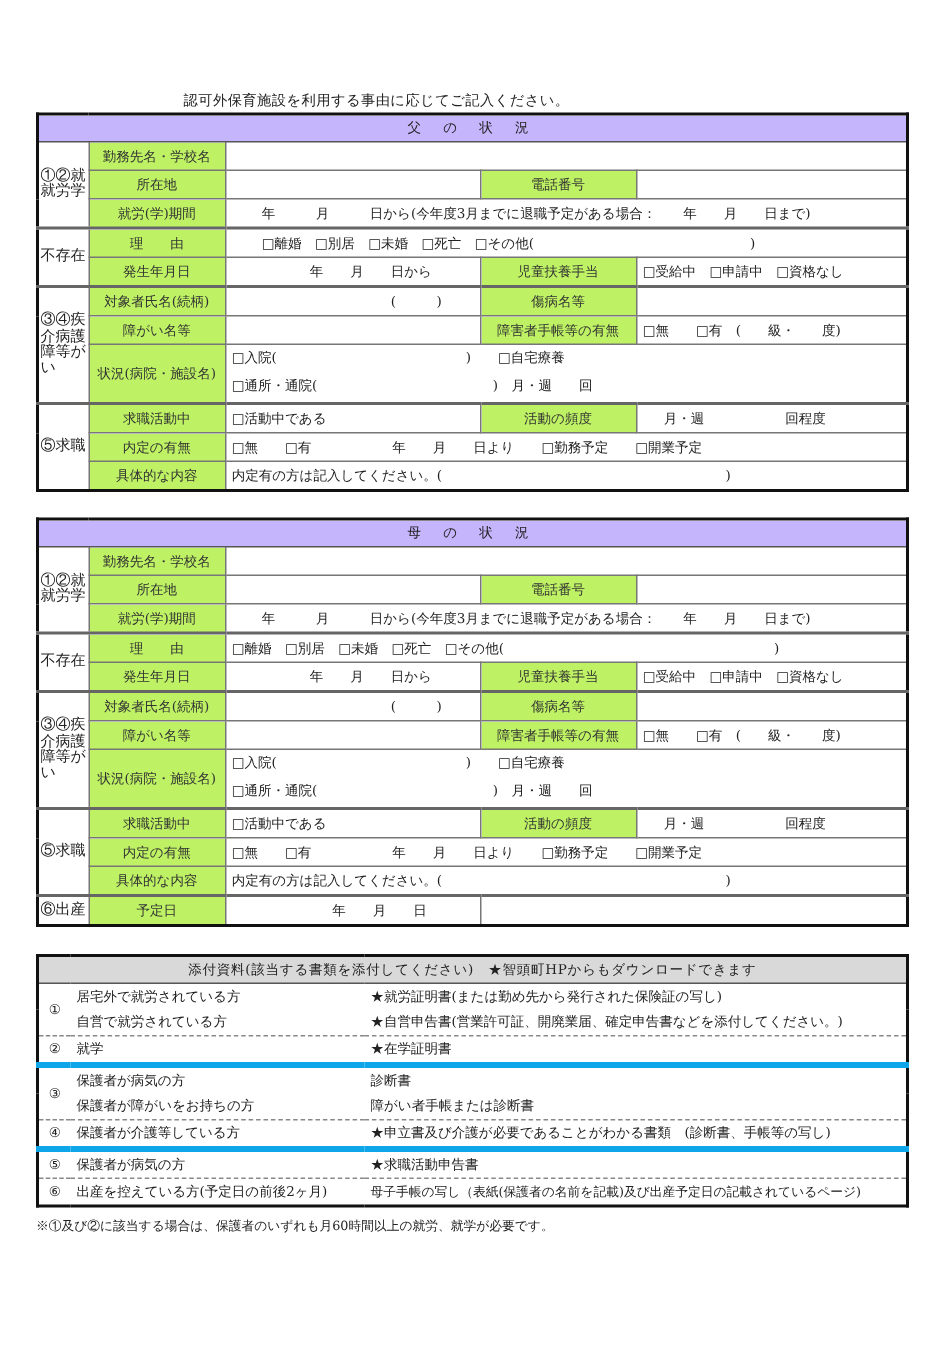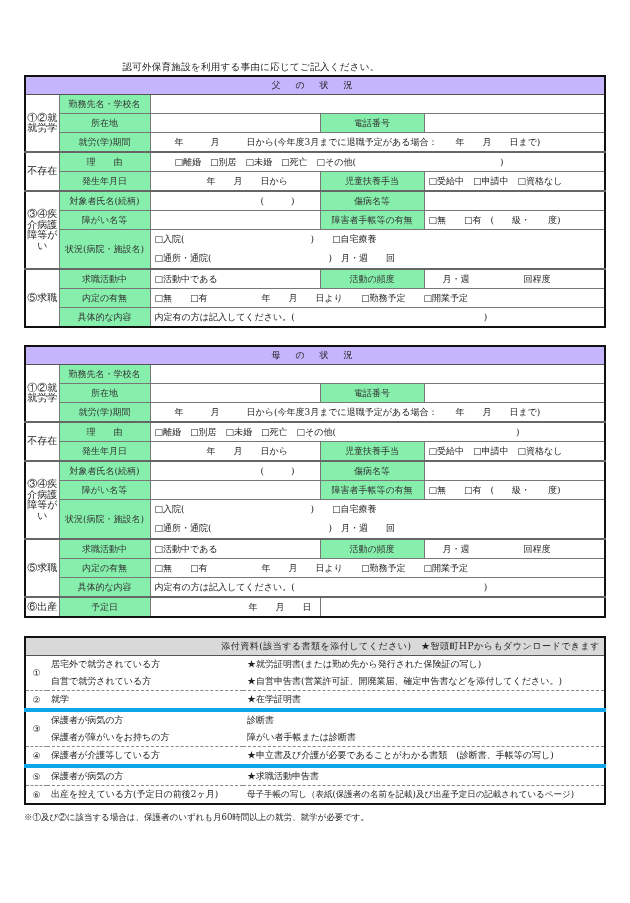--- a/index.html
+++ b/index.html
@@ -3,26 +3,26 @@
 <meta charset="utf-8">
 <style>
   html,body{margin:0;padding:0;background:#fff;}
   body{width:630px;height:903px;position:relative;font-family:"DejaVu Serif","Liberation Serif",serif;color:#222;font-size:9px;overflow:hidden;}
   .instruction{position:absolute;top:61px;left:0;width:502px;text-align:center;font-size:9.5px;letter-spacing:0.3px;}
   table{border-collapse:collapse;position:absolute;left:24px;width:582px;table-layout:fixed;}
   table.form{border:2px solid #111;}
   td{border:1px solid #777;padding:0 4px;height:18px;font-size:9px;white-space:nowrap;overflow:hidden;vertical-align:middle;}
   td.dash-b{border-bottom:1px dashed #999;}
   .hdr{background:#c4b5fd;text-align:center;letter-spacing:6px;height:17px;border-bottom:1px solid #555;}
-  .lbl{background:#86efac;text-align:center;color:#333;}
-  .grp{text-align:center;line-height:1.05;font-size:10px;padding:0 1px;white-space:normal;margin-left:19px;}
+  .lbl{background:#bef264;text-align:center;color:#333;}
+  .grp{text-align:left;line-height:1.05;font-size:10px;padding:0 1px;white-space:normal;margin-left:19px;}
   .thick-top td{border-top:2px solid #666;}
   .att td{height:17px;border:none;}
   table.att{border:2px solid #111;}
-  .att .hdr2{background:#d9d9d9;text-align:right;border-bottom:1px solid #555;letter-spacing:0.5px;}
+  .att .hdr2{background:#d9d9d9;text-align:center;border-bottom:1px solid #555;letter-spacing:0.5px;}
   .att .num{text-align:center;width:22px;}
   .att .solid-top td{border-top:4px solid #0ea5e9;}
   .att .dash-top td{border-top:1px dashed #888;}
   .footnote{position:absolute;left:24px;top:812px;font-size:8.5px;}
 </style>
 </head>
 <body>
 
 <div class="instruction">認可外保育施設を利用する事由に応じてご記入ください。</div>
 
@@ -171,21 +171,21 @@
     <td class="lbl">内定の有無</td>
     <td colspan="3">□無　　□有　　　　　　年　　月　　日より　　□勤務予定　　□開業予定</td>
   </tr>
   <tr>
     <td class="lbl">具体的な内容</td>
     <td colspan="3">内定有の方は記入してください。(　　　　　　　　　　　　　　　　　　　　　)</td>
   </tr>
   <tr class="thick-top">
     <td class="grp" style="font-size:10px;white-space:nowrap">⑥出産</td>
     <td class="lbl">予定日</td>
-    <td style="padding-left:98px">年　　月　　日</td>
+    <td style="padding-left:71px">年　　月　　日</td>
     <td colspan="2"></td>
   </tr>
 </tbody>
   </table>
 
 <table class="att" style="top:636px;">
   <colgroup>
       <col style="width:22px">
       <col style="width:196px">
       <col>

